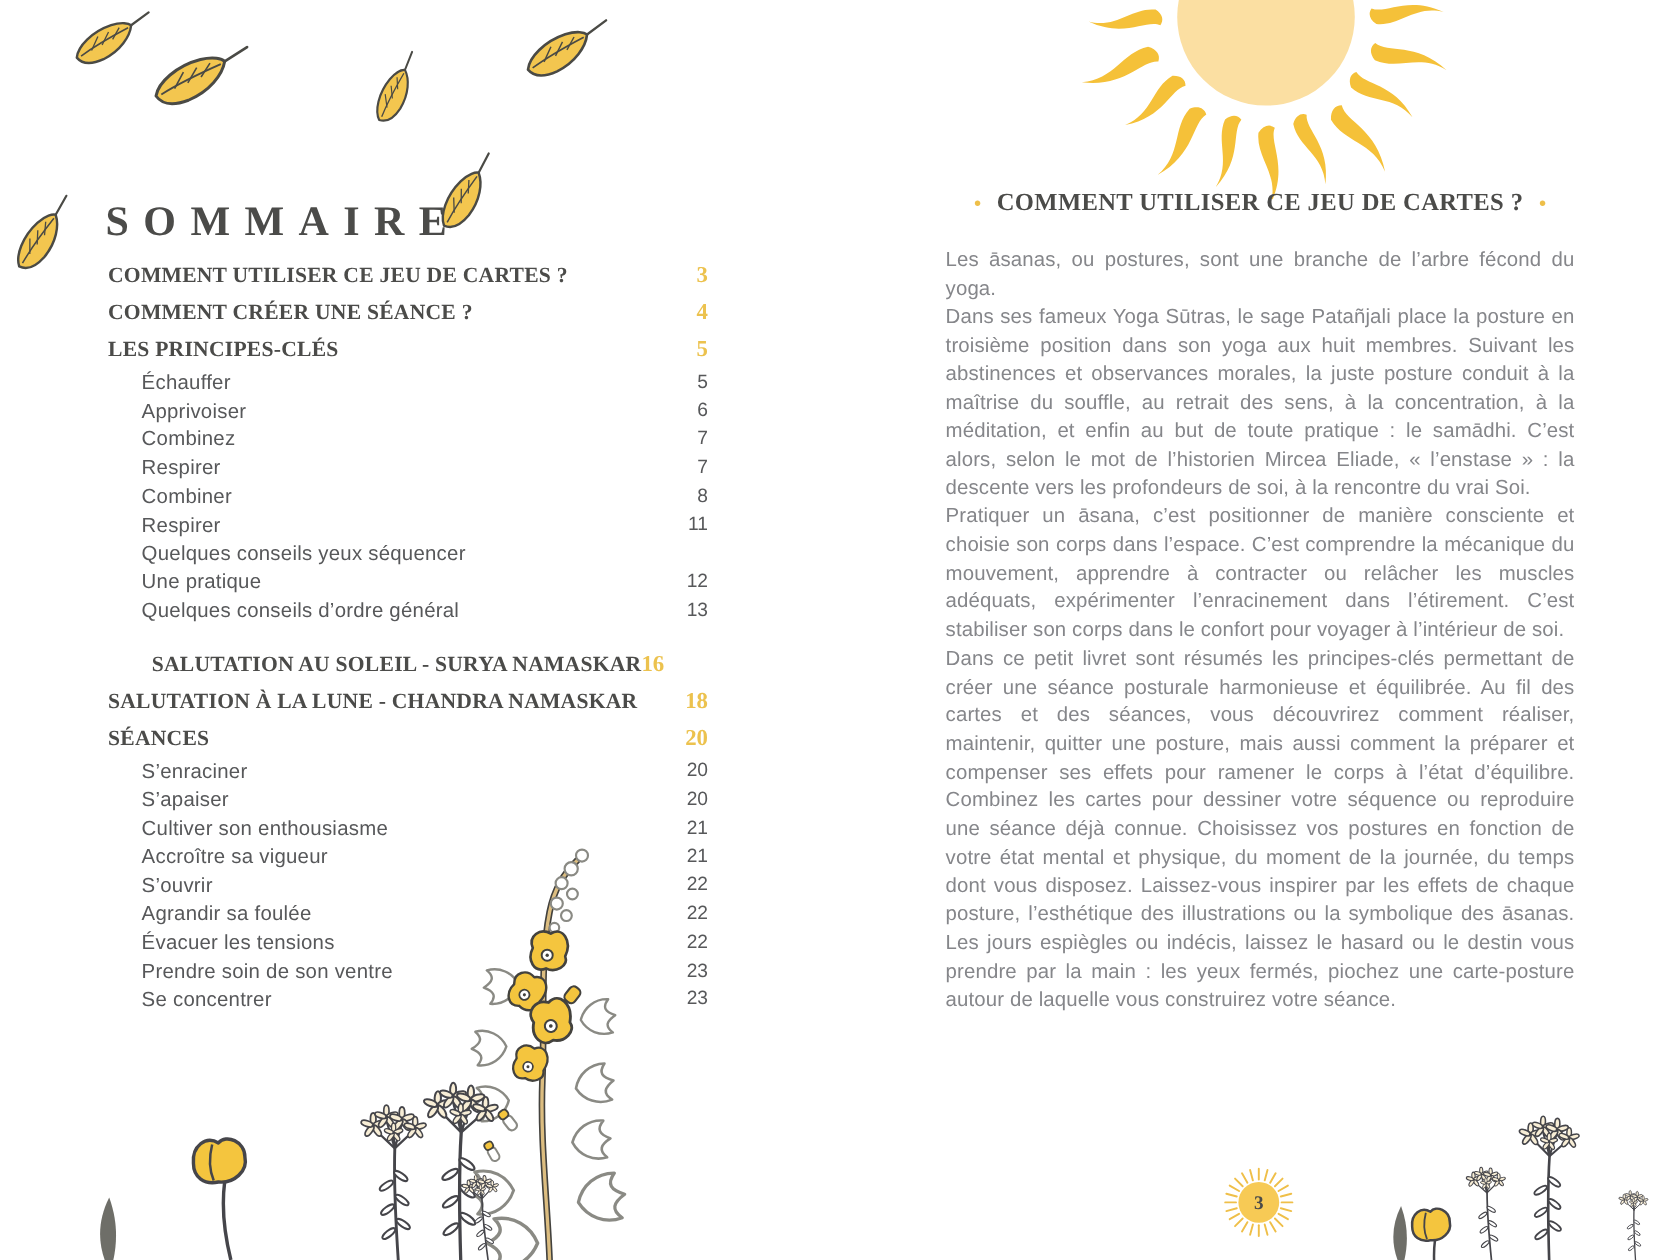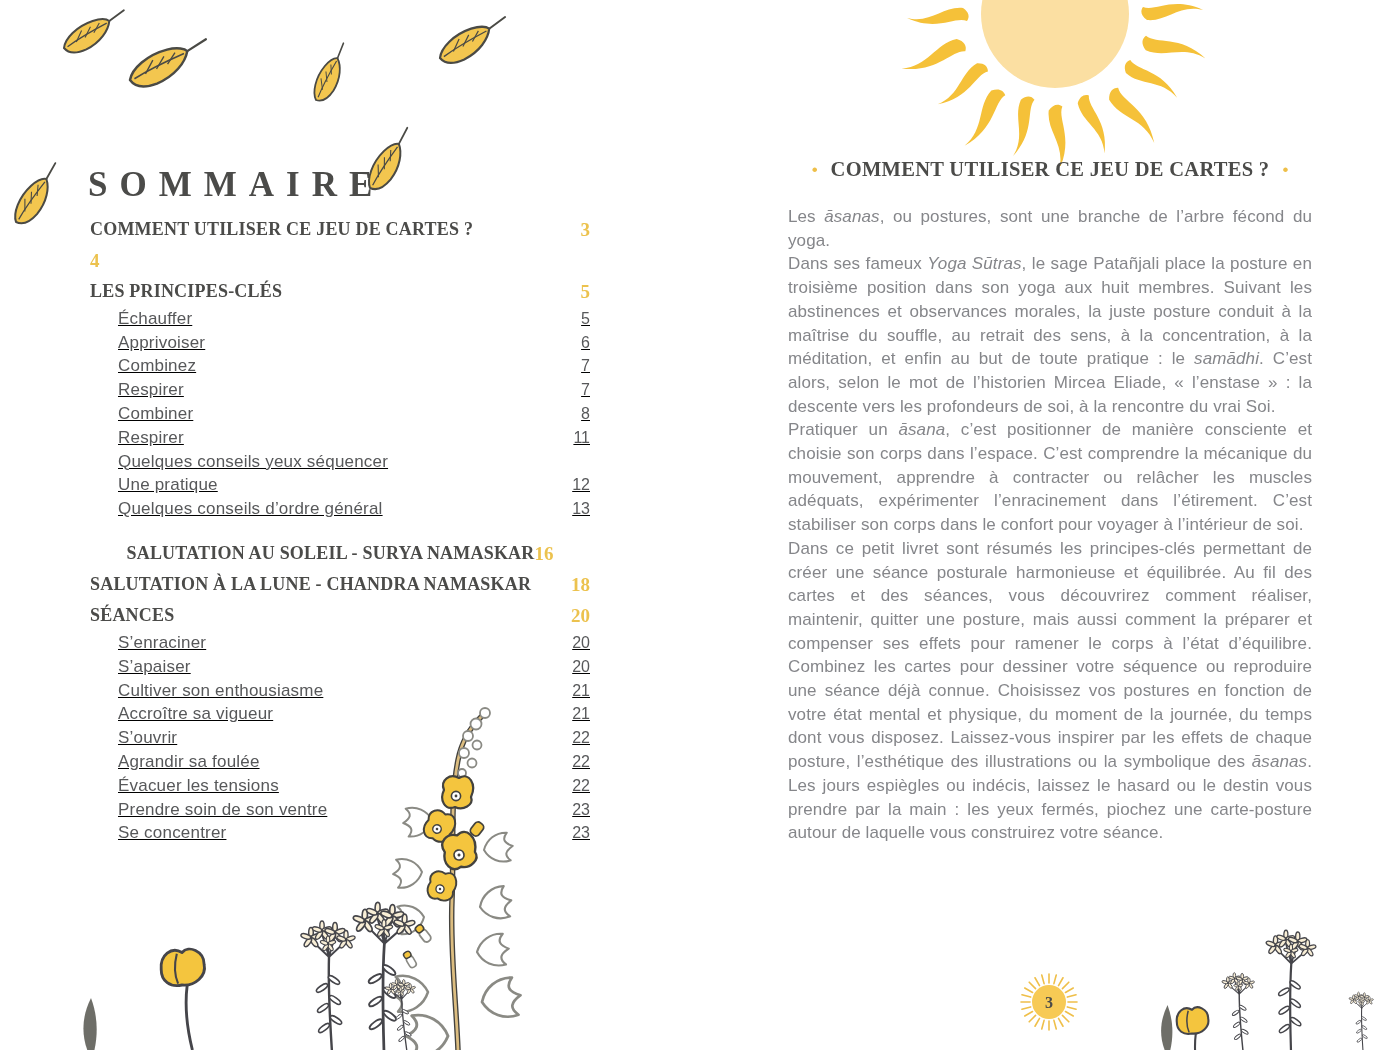--- a/index.html
+++ b/index.html
@@ -14,36 +14,36 @@
   .title{position:absolute;left:88px;top:142px;
          font-family:"Liberation Serif",serif;font-weight:700;
          font-size:35px;letter-spacing:12px;color:#4b4b49;}
   .toc{position:absolute;left:90px;top:214px;width:500px;}
   .toc-row{display:flex;justify-content:space-between;align-items:center;}
   .toc-row.main{height:31px;}
   .toc-row.main .toc-label{font-family:"Liberation Serif",serif;font-weight:700;
         font-size:18px;color:#4b4b49;letter-spacing:0.2px;}
   .toc-row.main .toc-page{font-family:"Liberation Serif",serif;font-weight:700;
         font-size:19px;color:#ecc24e;}
-  .toc-row.sub{height:23.8px;padding-left:28px;text-decoration:underline;}
+  .toc-row.sub{height:23.8px;padding-left:28px;}
   .toc-row.sub .toc-label{font-size:17px;color:#57585a;letter-spacing:0.2px;}
   .toc-row.sub .toc-page{font-size:16px;color:#57585a;}
   .toc-row.gap{margin-top:17px;justify-content:center;}
 
   
   .heading-wrap{position:absolute;left:0;top:158px;width:700px;
         display:flex;justify-content:center;align-items:center;gap:13px;}
   .heading{font-family:"Liberation Serif",serif;font-weight:700;
         font-size:20.5px;color:#4b4b49;letter-spacing:0.3px;}
   .dot{color:#eebf49;font-size:17px;line-height:1;}
   .body-text{position:absolute;left:88px;top:205px;width:524px;}
   .para{font-size:17px;line-height:23.7px;color:#85868a;
         text-align:justify;letter-spacing:0.1px;}
   .para.gap{margin-top:23px;}
-  .it{font-style:italic;}
+  .it{}
 
   .abs{position:absolute;}
   svg{display:block;}
   .hidden-defs{position:absolute;width:0;height:0;overflow:hidden;}
 </style>
 </head>
 <body>
 
 <svg class="hidden-defs" aria-hidden="true">
   <defs>
@@ -131,20 +131,21 @@
 
     <h1 class="title">SOMMAIRE</h1>
 
     <nav class="toc">
   <div class="toc-row main">
     <span class="toc-label">COMMENT UTILISER CE JEU DE CARTES ?</span>
     <span class="toc-page">3</span>
   </div>
 
   <div class="toc-row main">
+    <span class="toc-label">COMMENT CRÉER UNE SÉANCE ?</span>
     <span class="toc-page">4</span>
   </div>
 
   <div class="toc-row main">
     <span class="toc-label">LES PRINCIPES-CLÉS</span>
     <span class="toc-page">5</span>
   </div>
 
   <div class="toc-row sub">
     <span class="toc-label">Échauffer</span>

